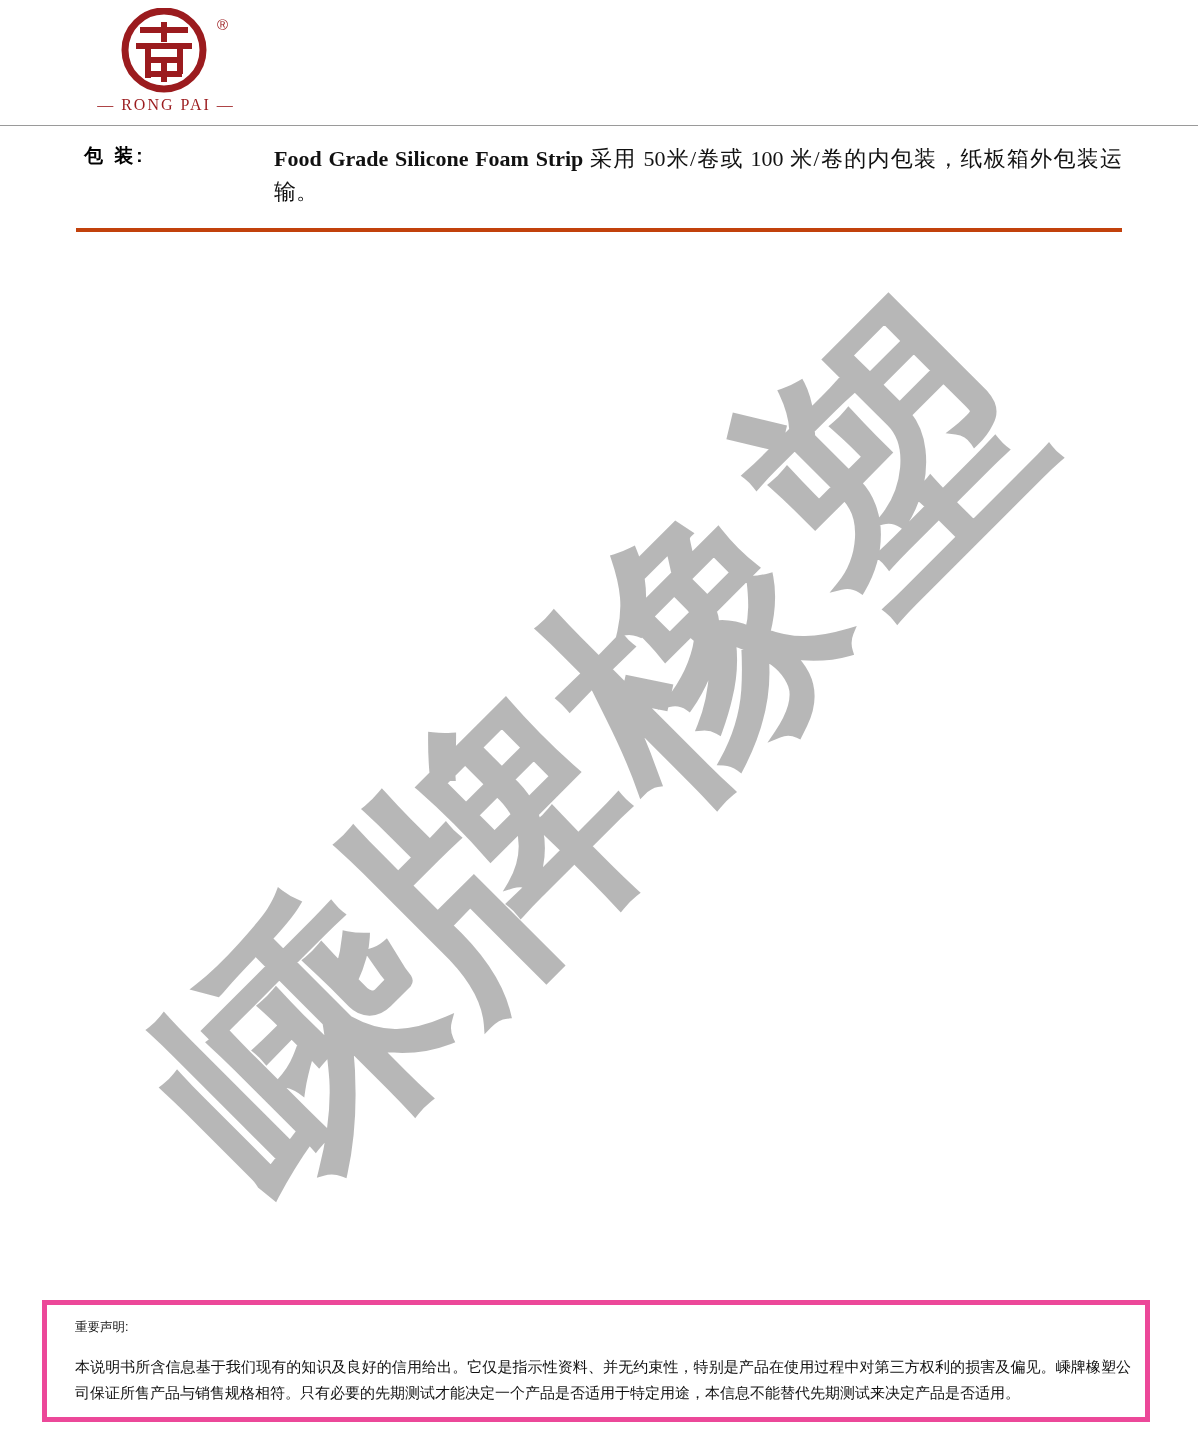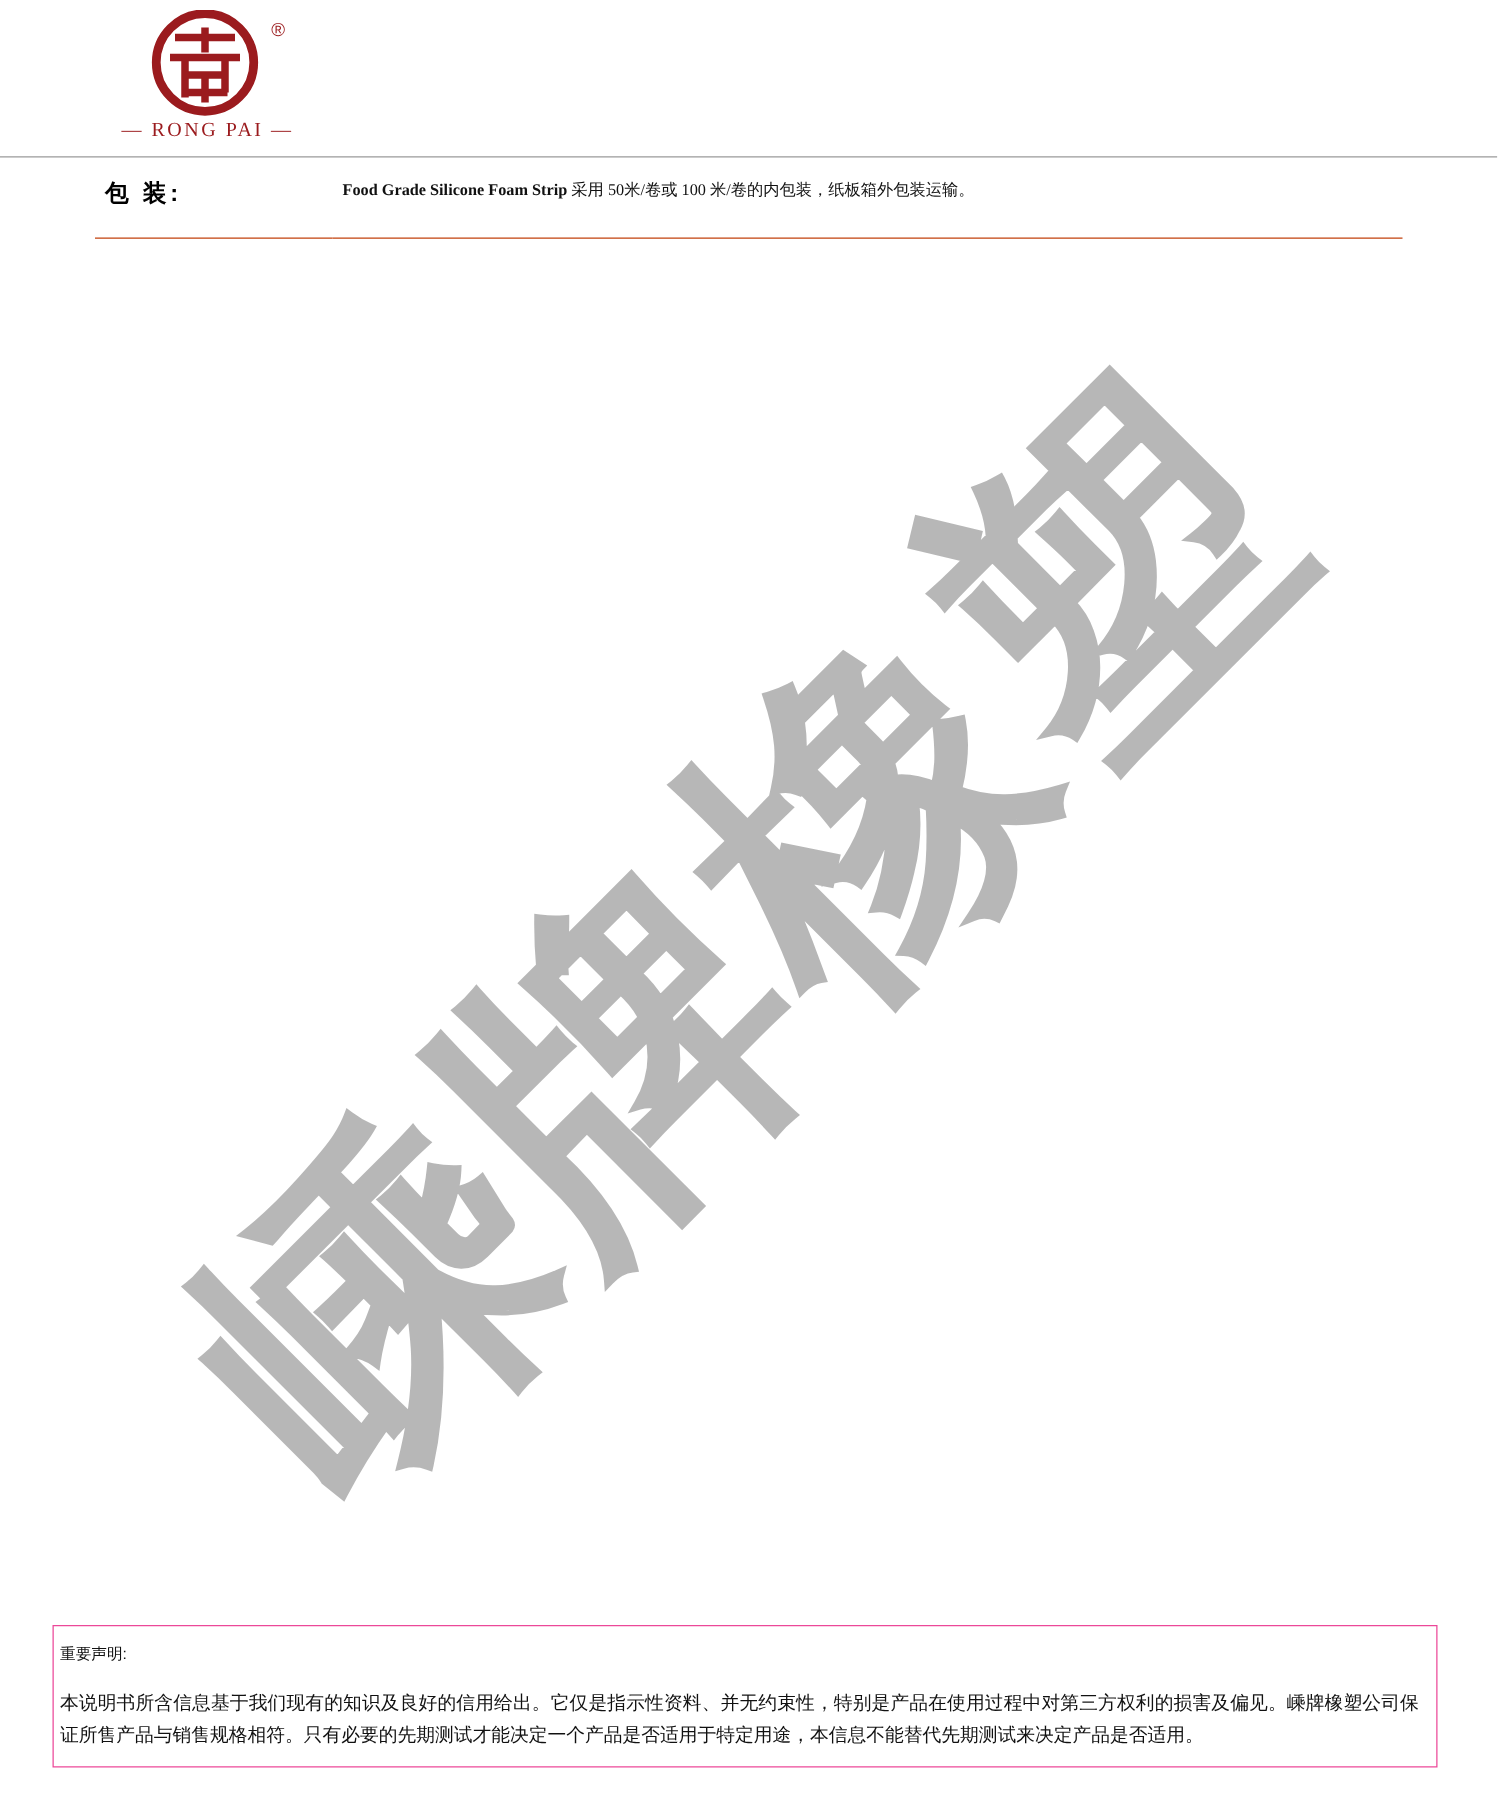--- a/index.html
+++ b/index.html
@@ -93,60 +93,60 @@
   
   .spec-table {
     margin: 0 76px 0 76px;
     border-collapse: collapse;
     width: calc(1198px - 152px);
   }
   .spec-table tr {
     vertical-align: top;
   }
   .spec-table td {
-    border-bottom: 1px solid #c2410c;
+    border-bottom: 4px solid #c2410c;
     padding: 14px 0 16px 0;
   }
   td.label {
     width: 182px;
     padding-left: 8px;
     font-family: "Liberation Sans", sans-serif;
     font-weight: 700;
     font-size: 19px;
     letter-spacing: 3px;
     line-height: 1.45;
     color: #000;
     white-space: pre-line;
   }
   td.value {
     padding-left: 8px;
-    font-size: 13px;
+    font-size: 22px;
     line-height: 1.5;
     color: #111;
     text-align: justify;
     margin-left: 44px;
   }
   .en {
     font-family: "Liberation Serif", serif;
     font-weight: 700;
   }
   .row-pack td { padding-top: 16px; padding-bottom: 20px; }
   .row-storage td { padding-top: 18px; padding-bottom: 20px; }
   .row-safety td { padding-top: 16px; padding-bottom: 18px; }
 
   
   .statement {
     position: absolute;
     left: 42px;
     top: 1300px;
     width: 1108px;
     min-height: 108px;
-    border: 1px solid #ec4899;
+    border: 5px solid #ec4899;
     box-sizing: border-box;
-    padding: 14px 14px 12px 5px;
+    padding: 14px 14px 12px 28px;
     z-index: 3;
     background: transparent;
   }
   .statement-title {
     font-family: "Liberation Sans", sans-serif;
     font-size: 12.5px;
     color: #111;
     margin-bottom: 18px;
   }
   .statement-body {

